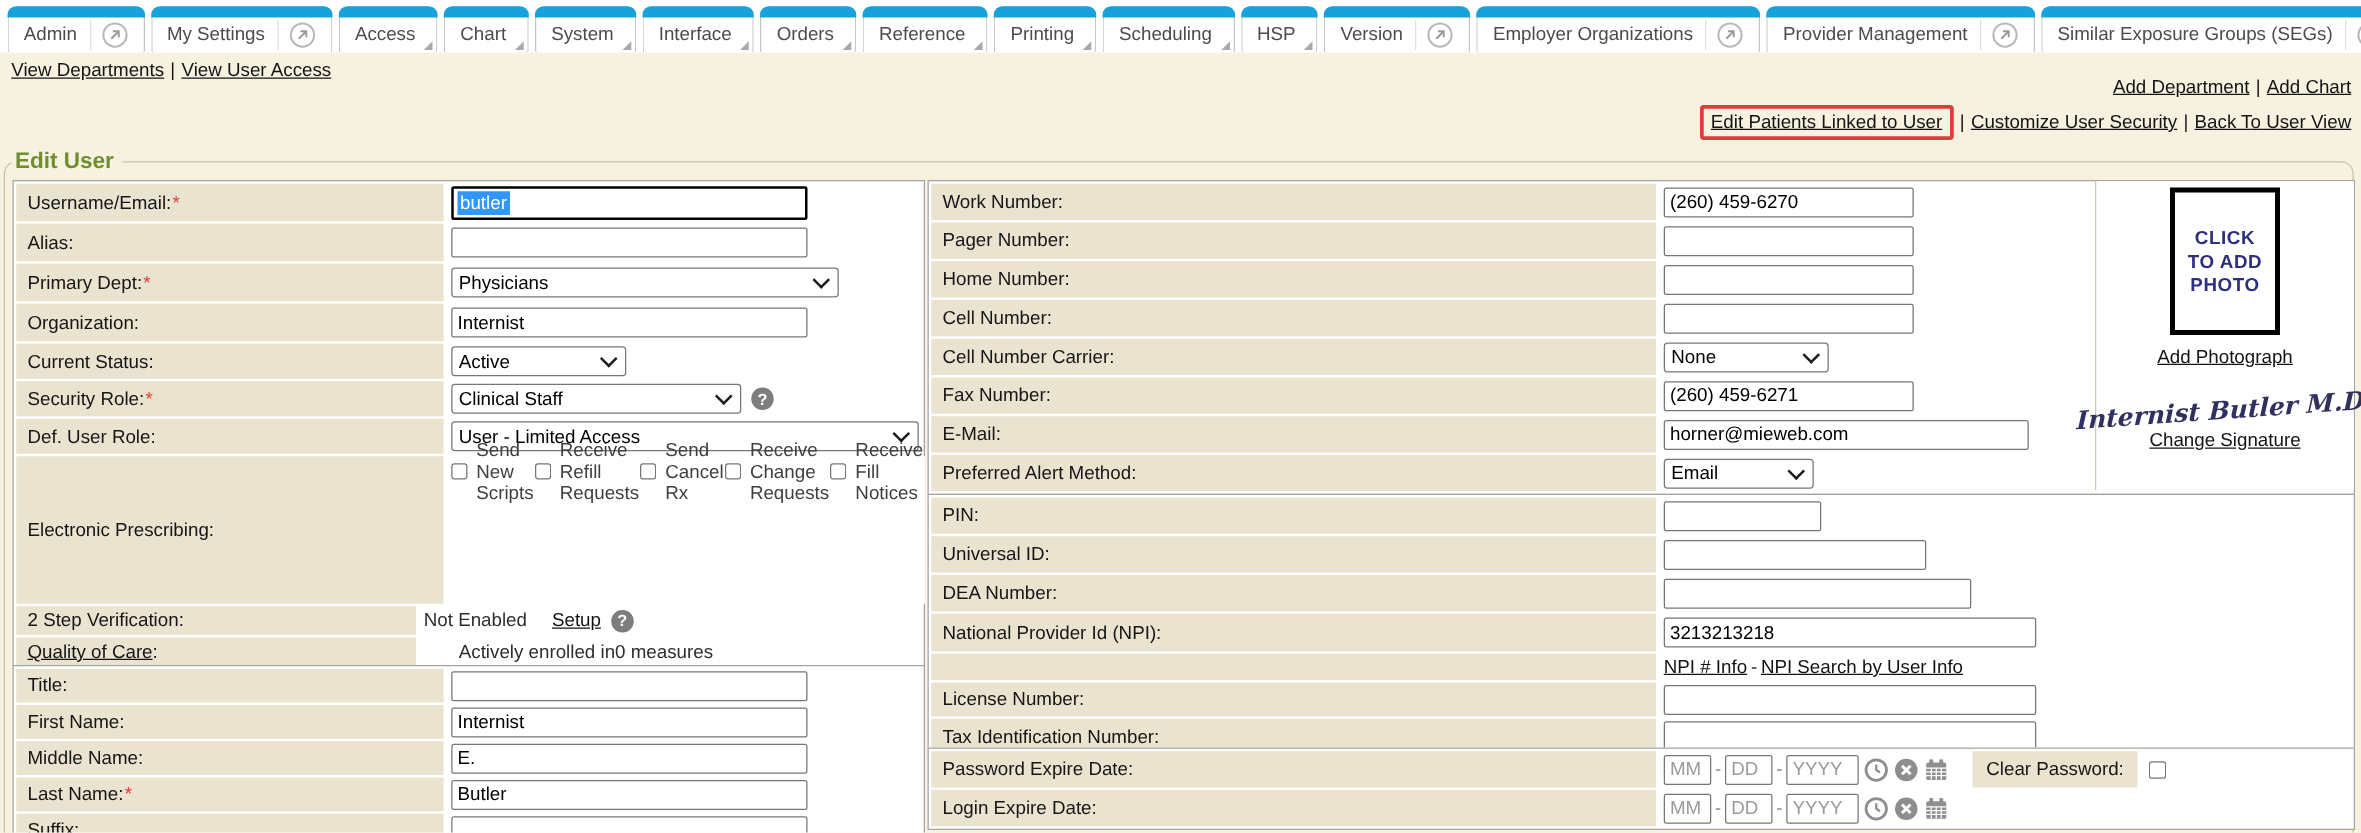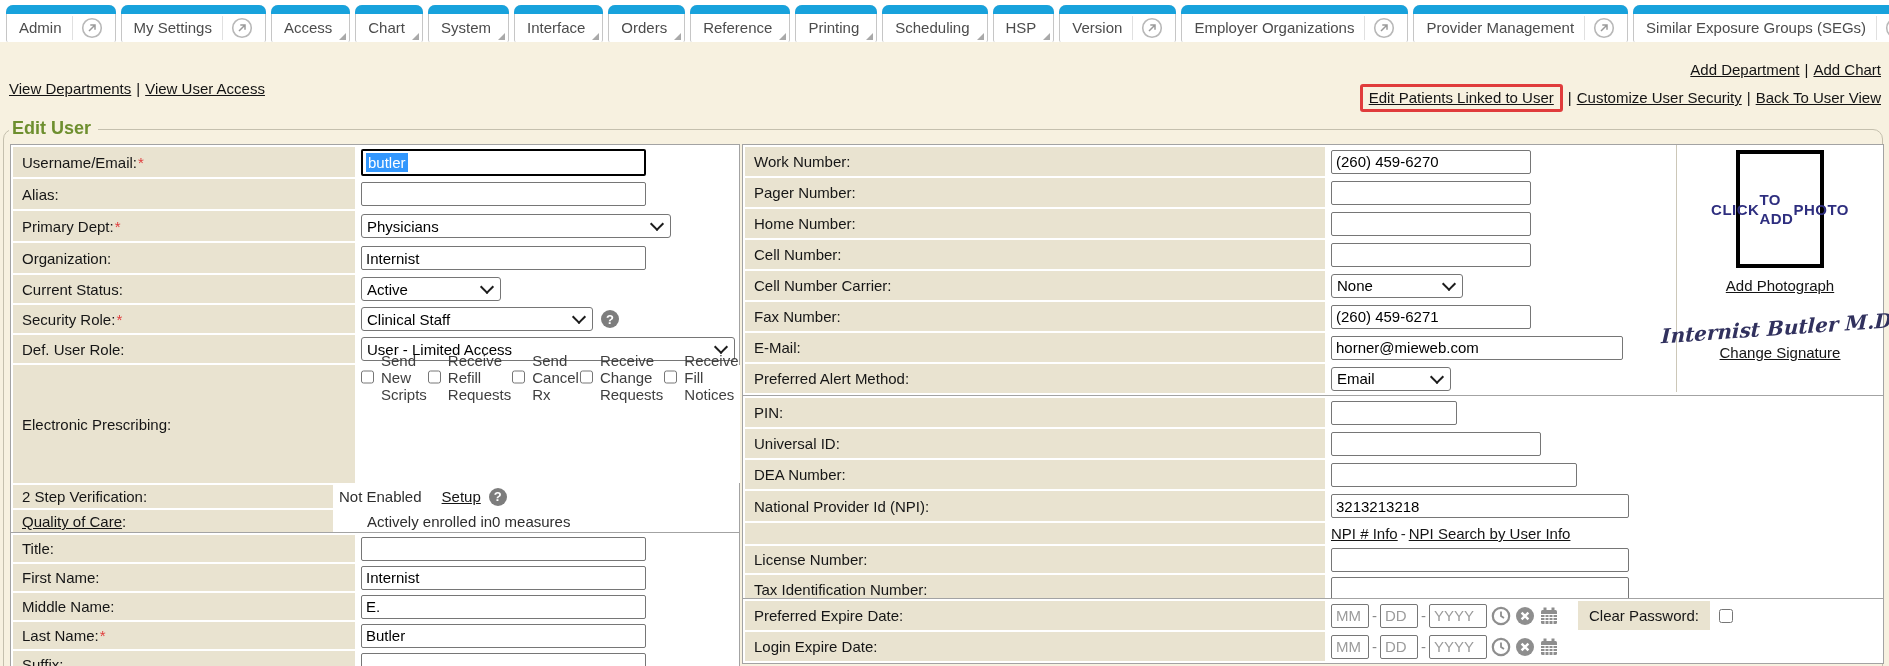--- a/index.html
+++ b/index.html
@@ -16,21 +16,21 @@
   .tab::before{content:"";position:absolute;left:-1px;top:-1px;right:-1px;height:9px;
     background:#18a2dc;border-radius:7px 7px 0 0;}
   .tlabel{font-size:15px;color:#4c4c4c;white-space:nowrap;line-height:26px;}
   .tsep{width:1px;height:24px;background:#e0e0e0;margin:0 8px 0 10px;}
   .fold{position:absolute;right:3px;bottom:2px;width:0;height:0;
     border-left:7px solid transparent;border-bottom:7px solid #a9a9a9;}
   .tab.has-fold{padding-right:17px;}
   
   a.lnk, .lnk{color:#141414;text-decoration:underline;font-size:15px;cursor:pointer;white-space:nowrap;}
   .pipe{margin:0 5px;font-size:15px;color:#141414;}
-  .links-left{position:absolute;left:9px;top:80px;}
+  .links-left{position:absolute;left:9px;top:48px;}
   .links-right{position:absolute;right:8px;top:60px;text-align:right;line-height:20px;}
   .links-row2{margin-top:4px;display:flex;align-items:center;justify-content:flex-end;}
   .redbox{border:3px solid #e03c3c;border-radius:3px;padding:1px 6px;display:inline-block;background:transparent;}
   
   .fs-border{position:absolute;left:3px;top:129px;width:1880px;height:580px;
     border:1px solid #c5c0ae;border-radius:10px;box-sizing:border-box;}
   .fs-legend{position:absolute;left:9px;top:118px;background:#f7f1e0;padding:0 7px 0 3px;
     font-size:18px;font-weight:bold;color:#6e8f2f;}
   
   .ftable{position:absolute;background:#fff;border:1px solid #a3a3a3;padding:2px;box-sizing:border-box;}
@@ -63,21 +63,21 @@
   .dty{width:58px;}
   .dsep{color:#8a8a8a;margin:0 3px;font-size:15px;}
   .dicon{margin-left:4px;display:flex;align-items:center;cursor:pointer;}
   .dicon:first-of-type{margin-left:10px;}
   .cpbox{background:#e9e3d0;align-self:stretch;display:flex;align-items:center;
     padding:0 11px;margin-left:19px;font-size:15px;color:#161616;}
   
   .photo-panel{position:absolute;left:1676px;top:145px;width:207px;height:247px;background:#fff;
     border-left:1px solid #ccc7b8;display:flex;flex-direction:column;align-items:center;box-sizing:border-box;}
   .photo-box{width:80px;height:110px;border:4px solid #000;margin-top:5px;background:#fff;
-    display:flex;flex-direction:row;align-items:center;justify-content:center;cursor:pointer;}
+    display:flex;flex-direction:column;align-items:center;justify-content:center;cursor:pointer;}
   .photo-box span{color:#2e2e7f;font-weight:bold;font-size:15px;line-height:19px;letter-spacing:0.5px;}
   .addphoto{margin-top:9px;}
   .signature{margin-top:22px;font-family:"DejaVu Serif",serif;font-style:italic;font-weight:bold;
     font-size:20px;color:#31315e;transform:rotate(-4deg) skewX(-6deg);white-space:nowrap;}
   .changesig{margin-top:4px;}
   svg{display:block;}
 </style>
 </head>
 <body>
 
@@ -446,21 +446,21 @@
   <div class="row" style="height:28px">
     <div class="lbl">Tax Identification Number:</div>
     <div class="val">
         <input class="ti" style="width: 298px;" value="">
       </div>
   </div>
 </div>
 
 <div class="ftable rt" style="left:742px;top:598px;width:1142px;">
   <div class="row" style="height:29px">
-    <div class="lbl">Preferred Expire Date:</div>
+    <div class="lbl">Password Expire Date:</div>
     <div class="val">
       <input class="ti dt" placeholder="MM" style="">
         <span class="dsep">-</span>
         <input class="ti dt" placeholder="DD" style="">
         <span class="dsep">-</span>
         <input class="ti dty" placeholder="YYYY" style="">
       <span class="dicon">
           <svg width="20" height="20" viewBox="0 0 20 20">
             <circle cx="10" cy="10" r="8.2" fill="none" stroke="#8e8e8e" stroke-width="2.2"></circle>
             <path d="M10 5.5 V10 L13 12" stroke="#8e8e8e" stroke-width="1.8" fill="none"></path>

